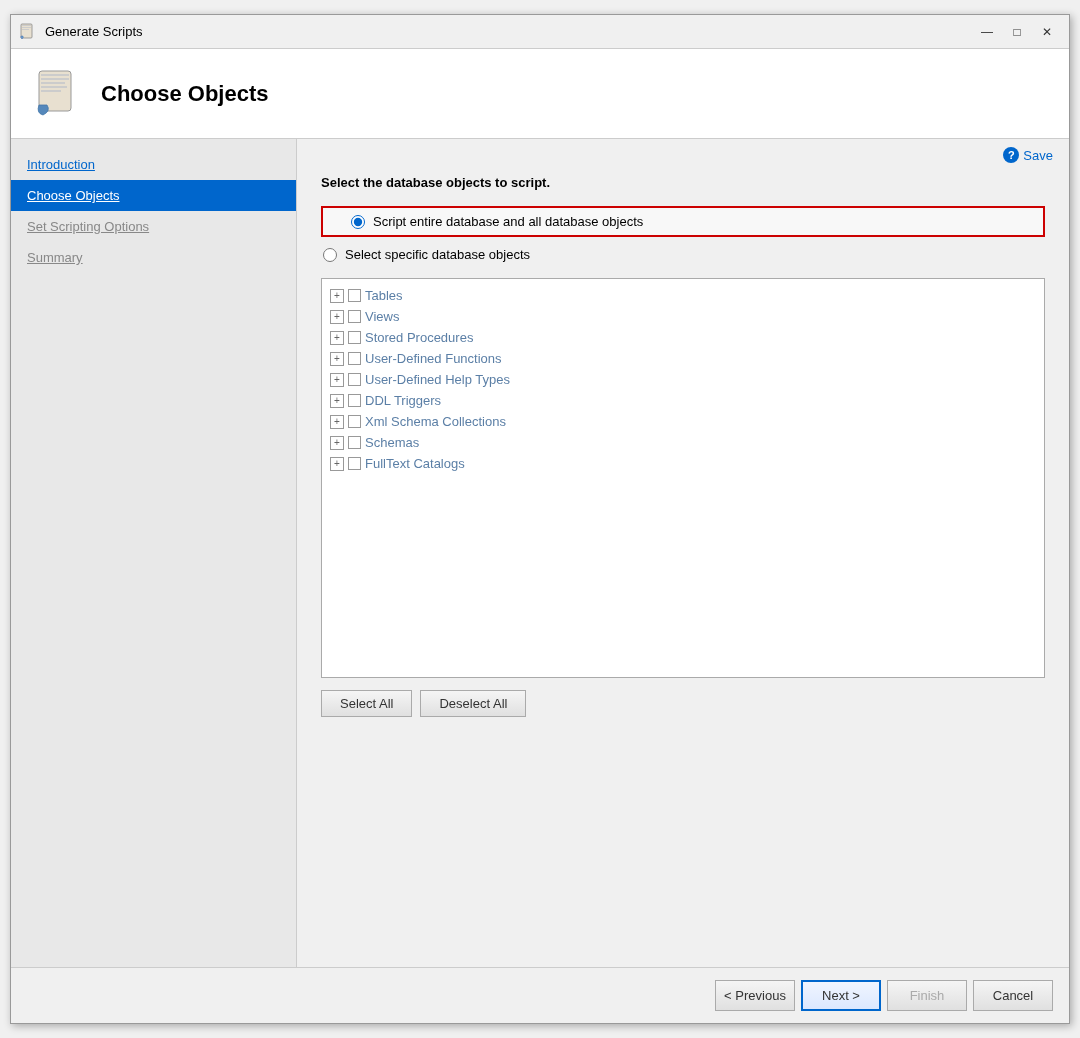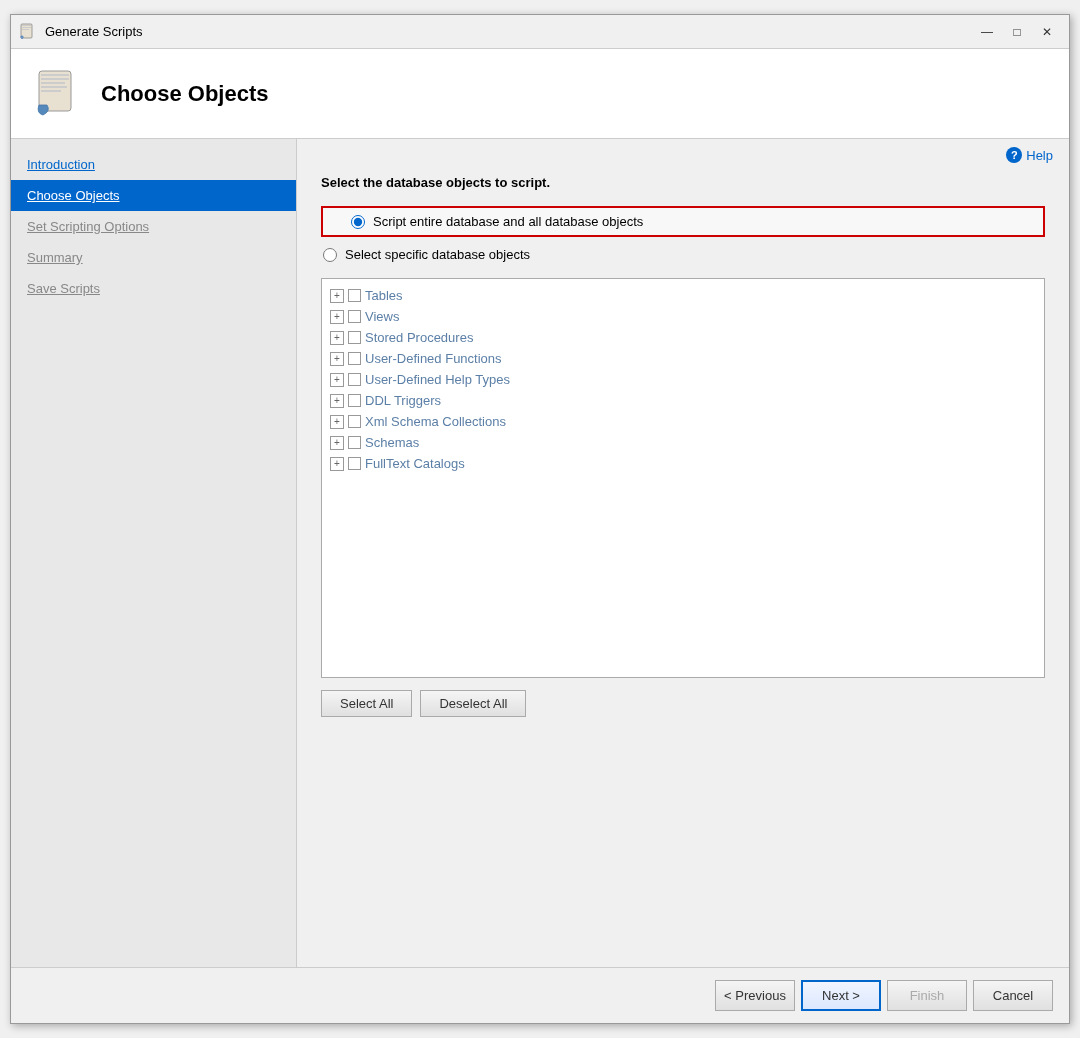--- a/index.html
+++ b/index.html
@@ -309,28 +309,27 @@
     <span class="header-title">Choose Objects</span>
   </div>
 
   <div class="main-area">
 
     <div class="sidebar">
       <div class="sidebar-item" style="color:#0066cc;">Introduction</div>
       <div class="sidebar-item active">Choose Objects</div>
       <div class="sidebar-item disabled">Set Scripting Options</div>
       <div class="sidebar-item disabled">Summary</div>
-      <div class="sidebar-item disabled">Save Scripts</div>
     </div>
 
     <div class="content-area">
       <div class="help-bar">
         <a class="help-link">
           <div class="help-circle">?</div>
-          <span>Help</span>
+          <span>Save</span>
         </a>
       </div>
       <div class="content-body">
         <div class="section-title">Select the database objects to script.</div>
 
         <div class="radio-group">
 
           <label class="radio-highlighted">
             <input type="radio" name="script-option" checked="" style="">
             <span>Script entire database and all database objects</span>

